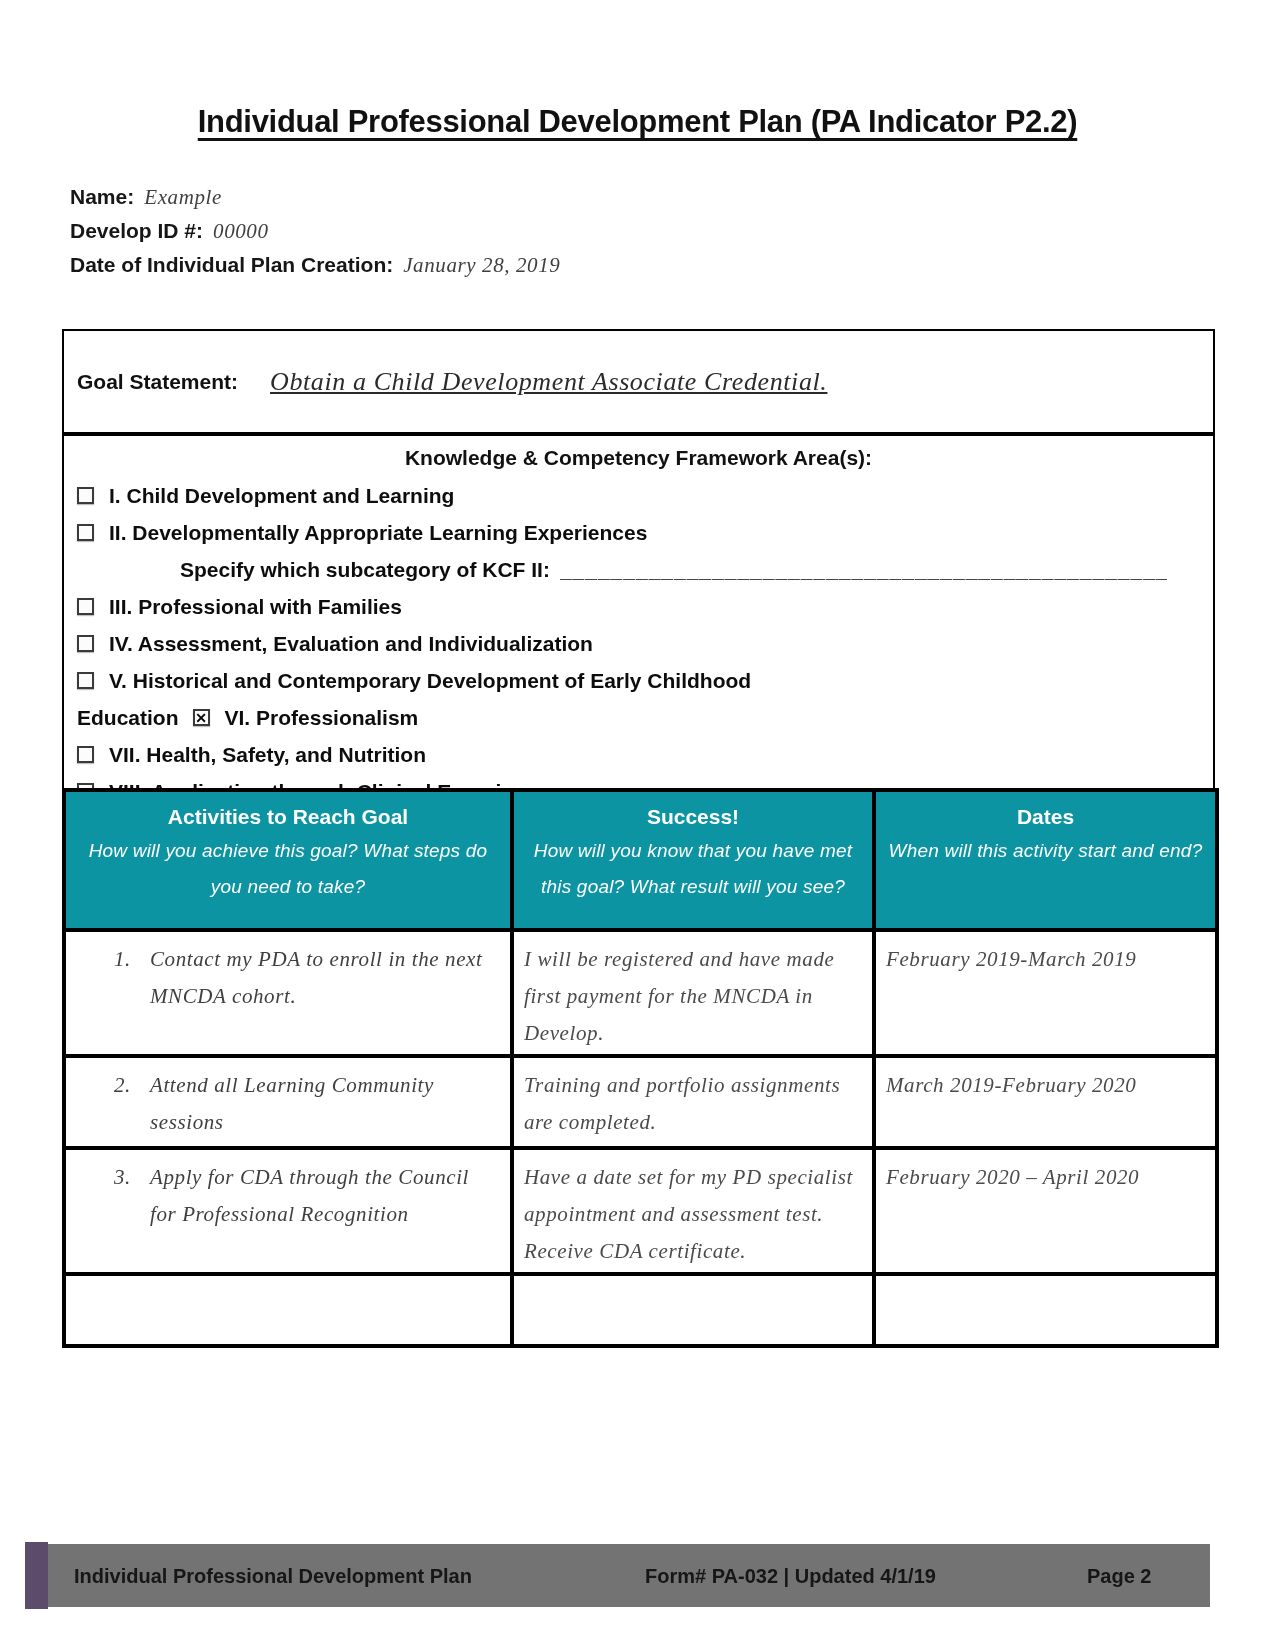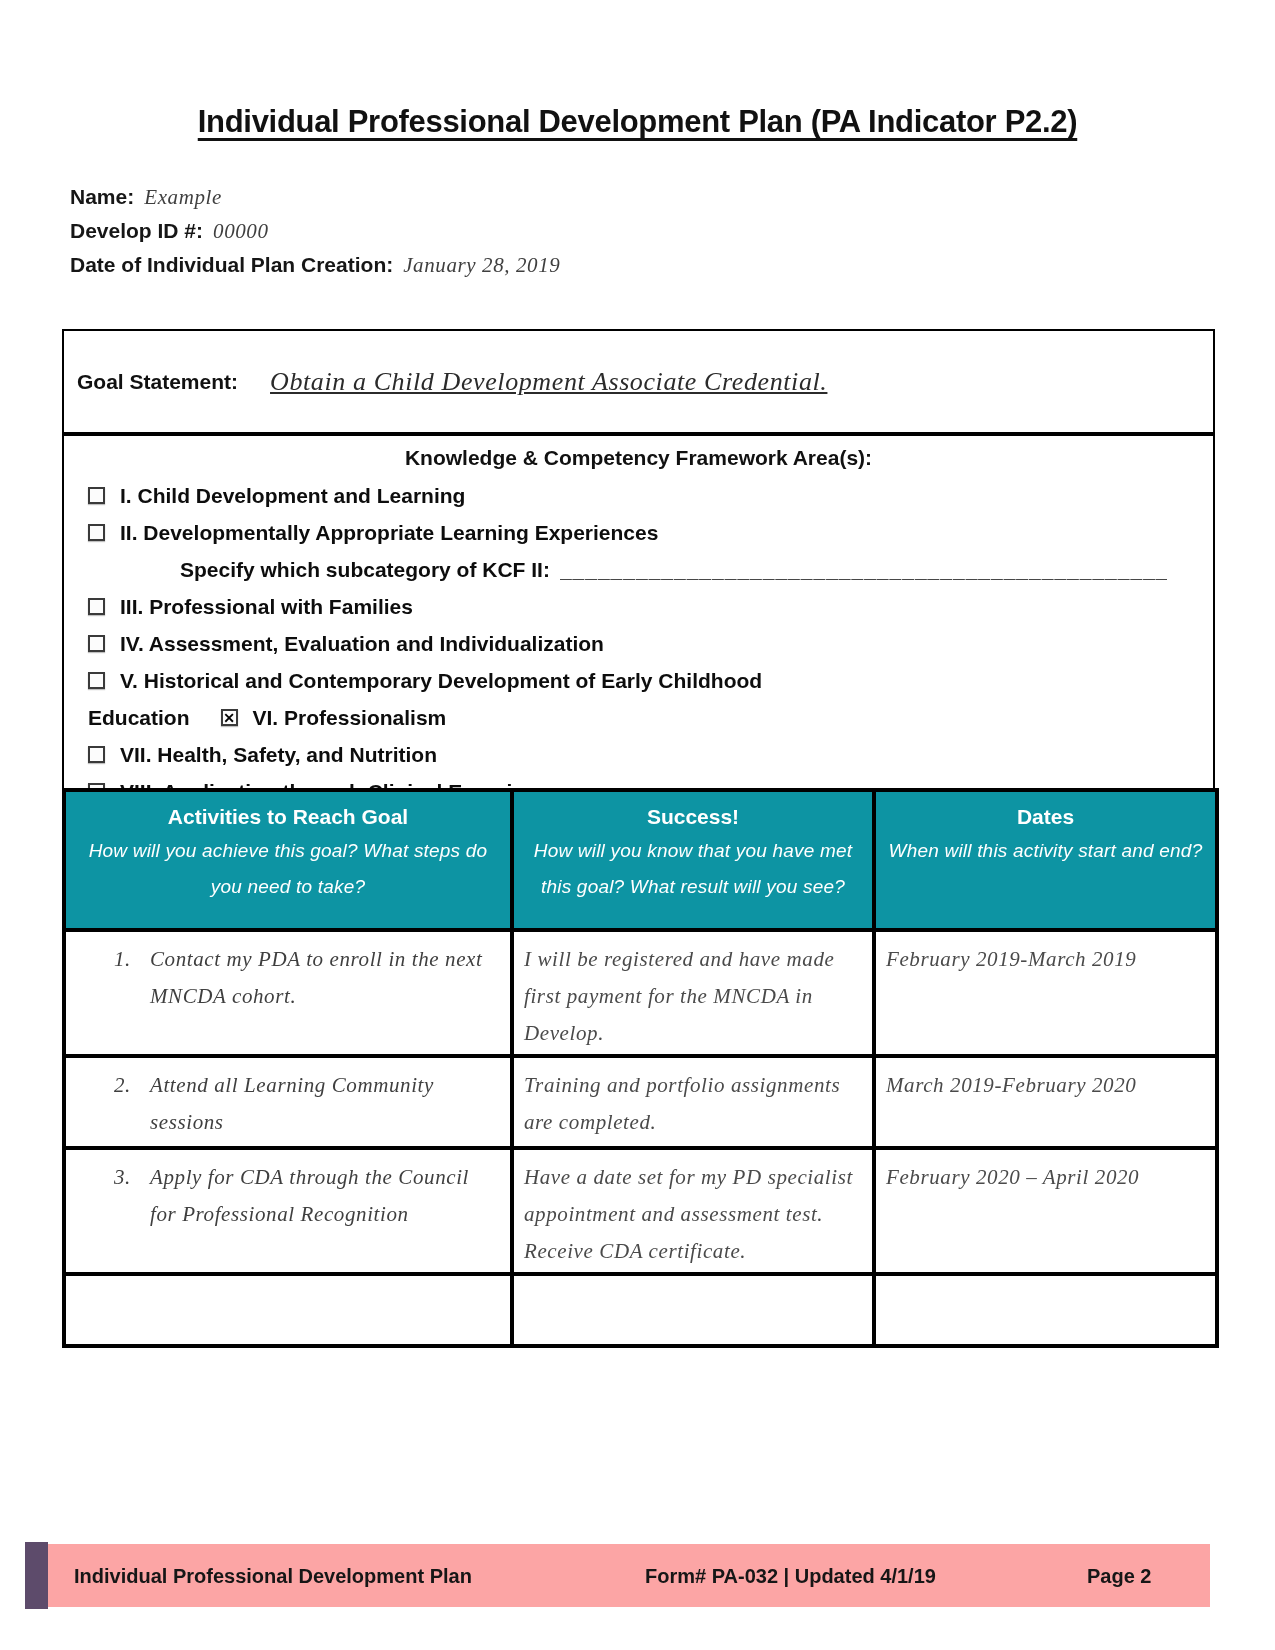--- a/index.html
+++ b/index.html
@@ -35,22 +35,22 @@
   }
   .goal-row {
     height:105px; border-bottom:4px solid #000;
     display:flex; align-items:center; padding-left:13px;
   }
   .goal-label { font-size:21px; font-weight:700; }
   .goal-value { font-size:26px; margin-left:32px; color:#2b2b2b;text-decoration:underline; }
 
   .kcf { padding-top:5px; }
   .kcf-heading { text-align:center; font-size:21px; font-weight:700; height:36px; line-height:34px; }
-  .kcf-item { display:flex; align-items:center; height:37px; padding-left:24px; font-size:21px; font-weight:700; color:#0d0d0d; }
-  .kcf-item .prefix { margin-right:31px; }
+  .kcf-item { display:flex; align-items:center; height:37px; padding-left:13px; font-size:21px; font-weight:700; color:#0d0d0d; }
+  .kcf-item .prefix { margin-right:14px; }
   .cb {
     width:17px; height:17px; border:2px solid #3a3a3a; background:#fcfcfc;
     margin-right:15px; flex:none; display:flex; align-items:center; justify-content:center;
     box-shadow:0 1px 1px rgba(0,0,0,0.25);
   }
   .cb.checked::after { content:"✕"; font-size:14px; font-weight:700; color:#000; line-height:1; }
   .kcf-item.specify { padding-left:116px; }
   .blank { flex:1; margin:0 46px 0 10px; overflow:hidden; white-space:nowrap; letter-spacing:1px; }
 
   
@@ -73,21 +73,21 @@
   .act-flex { display:flex; }
   .num { width:36px; flex:none; }
   tr.r1 td { height:126px; }
   tr.r2 td { height:92px; }
   tr.r3 td { height:126px; }
   tr.r4 td { height:72px; }
 
   
   .footer {
     position:absolute; left:25px; top:1544px; width:1185px; height:63px;
-    background:#fca5a5;
+    background:#737373;
   }
   .footer-accent { position:absolute; left:0; top:-2px; width:23px; height:67px; background:#5D4B6B; }
   .f-text { position:absolute; top:50%; transform:translateY(-50%); font-size:20px; font-weight:700; color:#161616; }
   .f-left { left:49px; }
   .f-center { left:620px; }
   .f-right { left:1062px; }
 </style>
 </head>
 <body>
 

